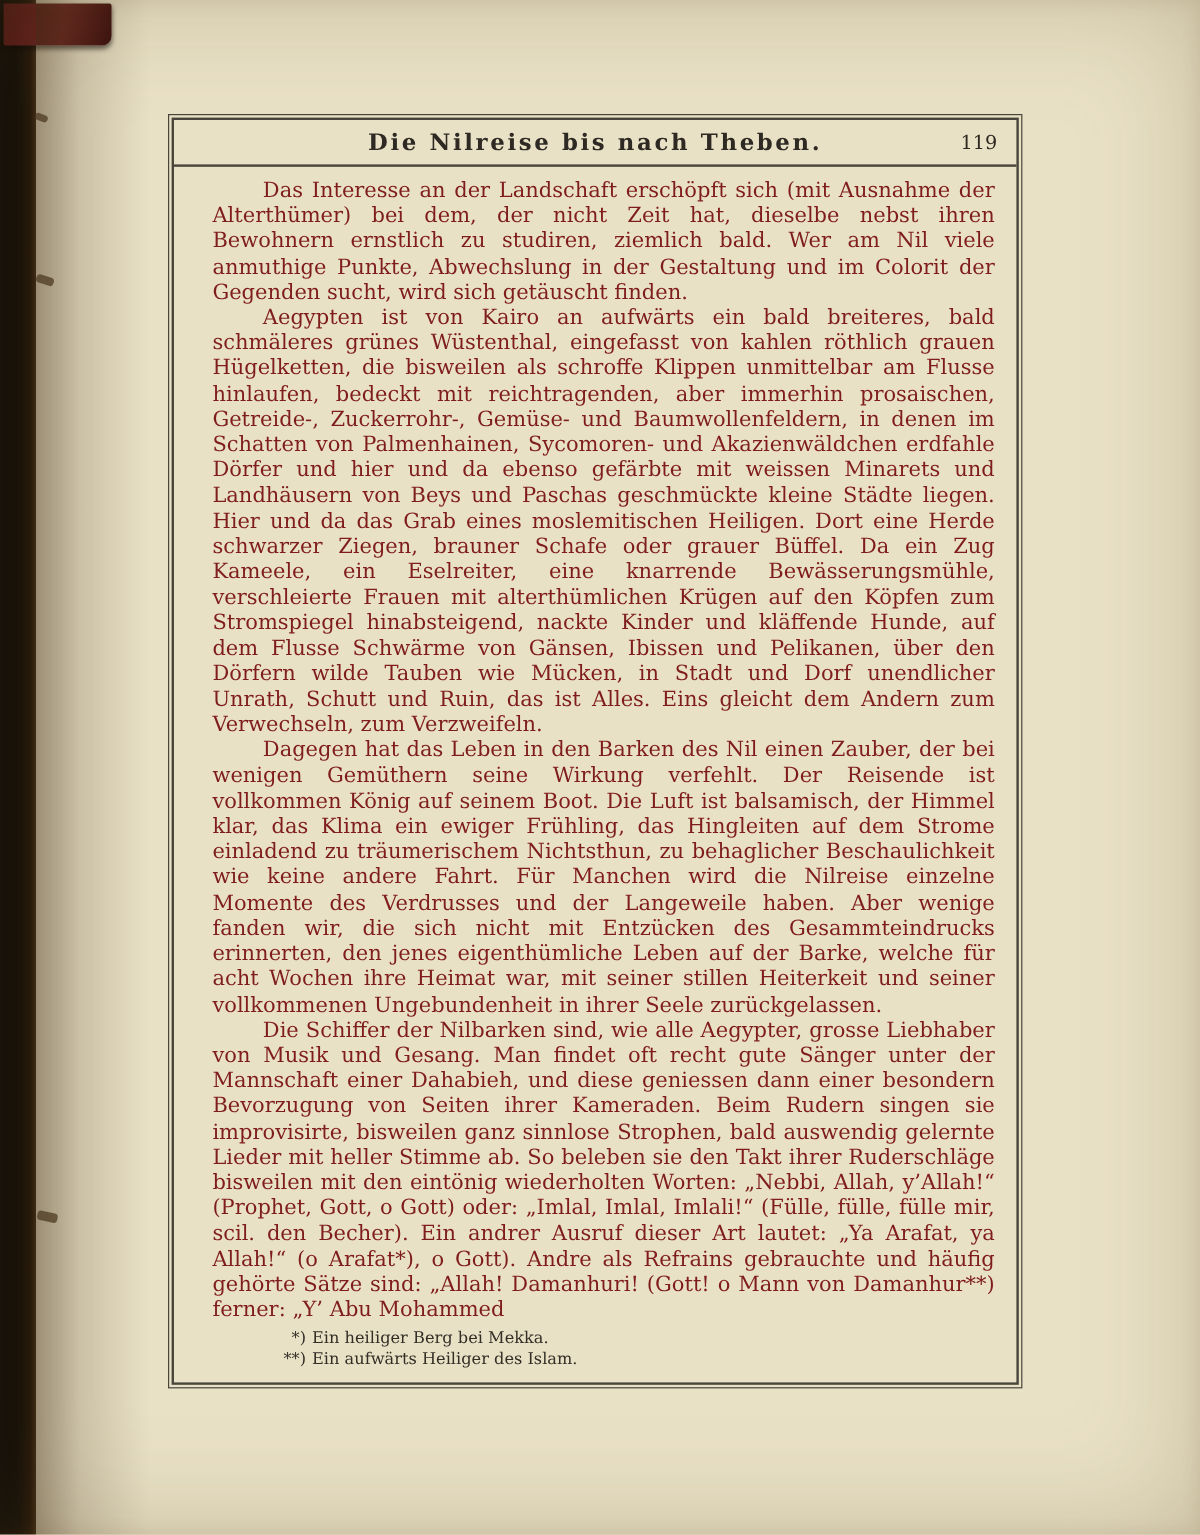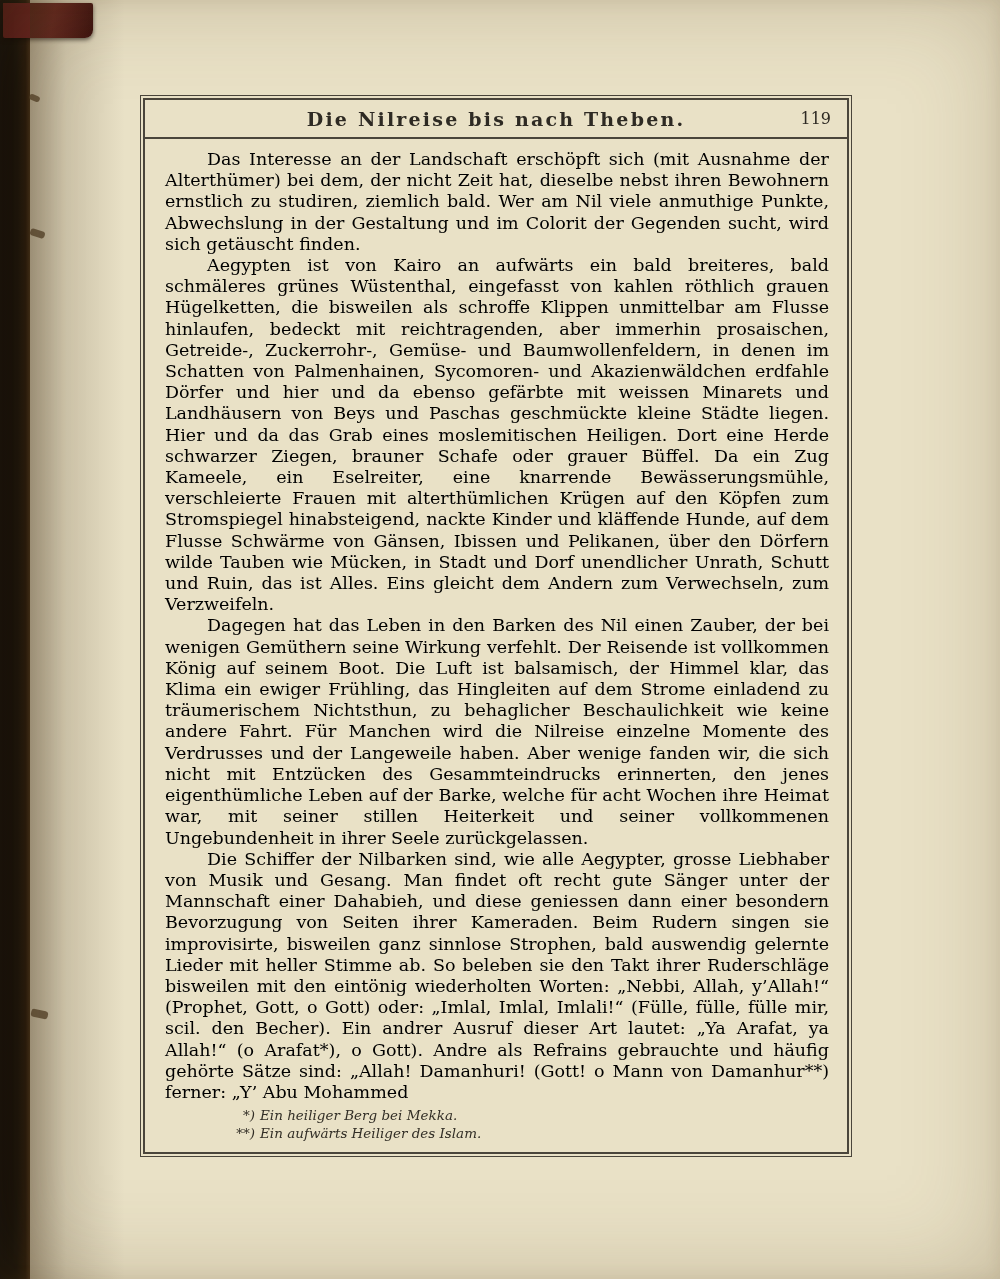--- a/index.html
+++ b/index.html
@@ -85,41 +85,40 @@
     white-space: nowrap;
   }
   .page-number {
     position: absolute;
     right: 16px;
     top: 9px;
     font-size: 16px;
     color: #2e2a23;
   }
   .body-text {
-    padding: 10px 18px 0 20px;
+    padding: 10px 18px 0 32px;
     text-align: justify;
     font-size: 17.5px;
     line-height: 21.2px;
-    color: #000000;
+    color: #7f1d1d;
     overflow: hidden;
     max-height: 952px;
   }
   .body-text p {
     margin: 0;
     text-indent: 42px;
     hyphens: auto;
     -webkit-hyphens: auto;
   }
   .footnotes {
     position: absolute;
     left: 80px; right: 20px; bottom: 10px;
     font-size: 13.5px;
     line-height: 17.5px;
     color: #322e26;
-    font-style: italic;
   }
   .fn-marker {
     display: inline-block;
     width: 30px;
     text-align: right;
     margin-right: 5px;
   }
 </style>
 </head>
 <body>

